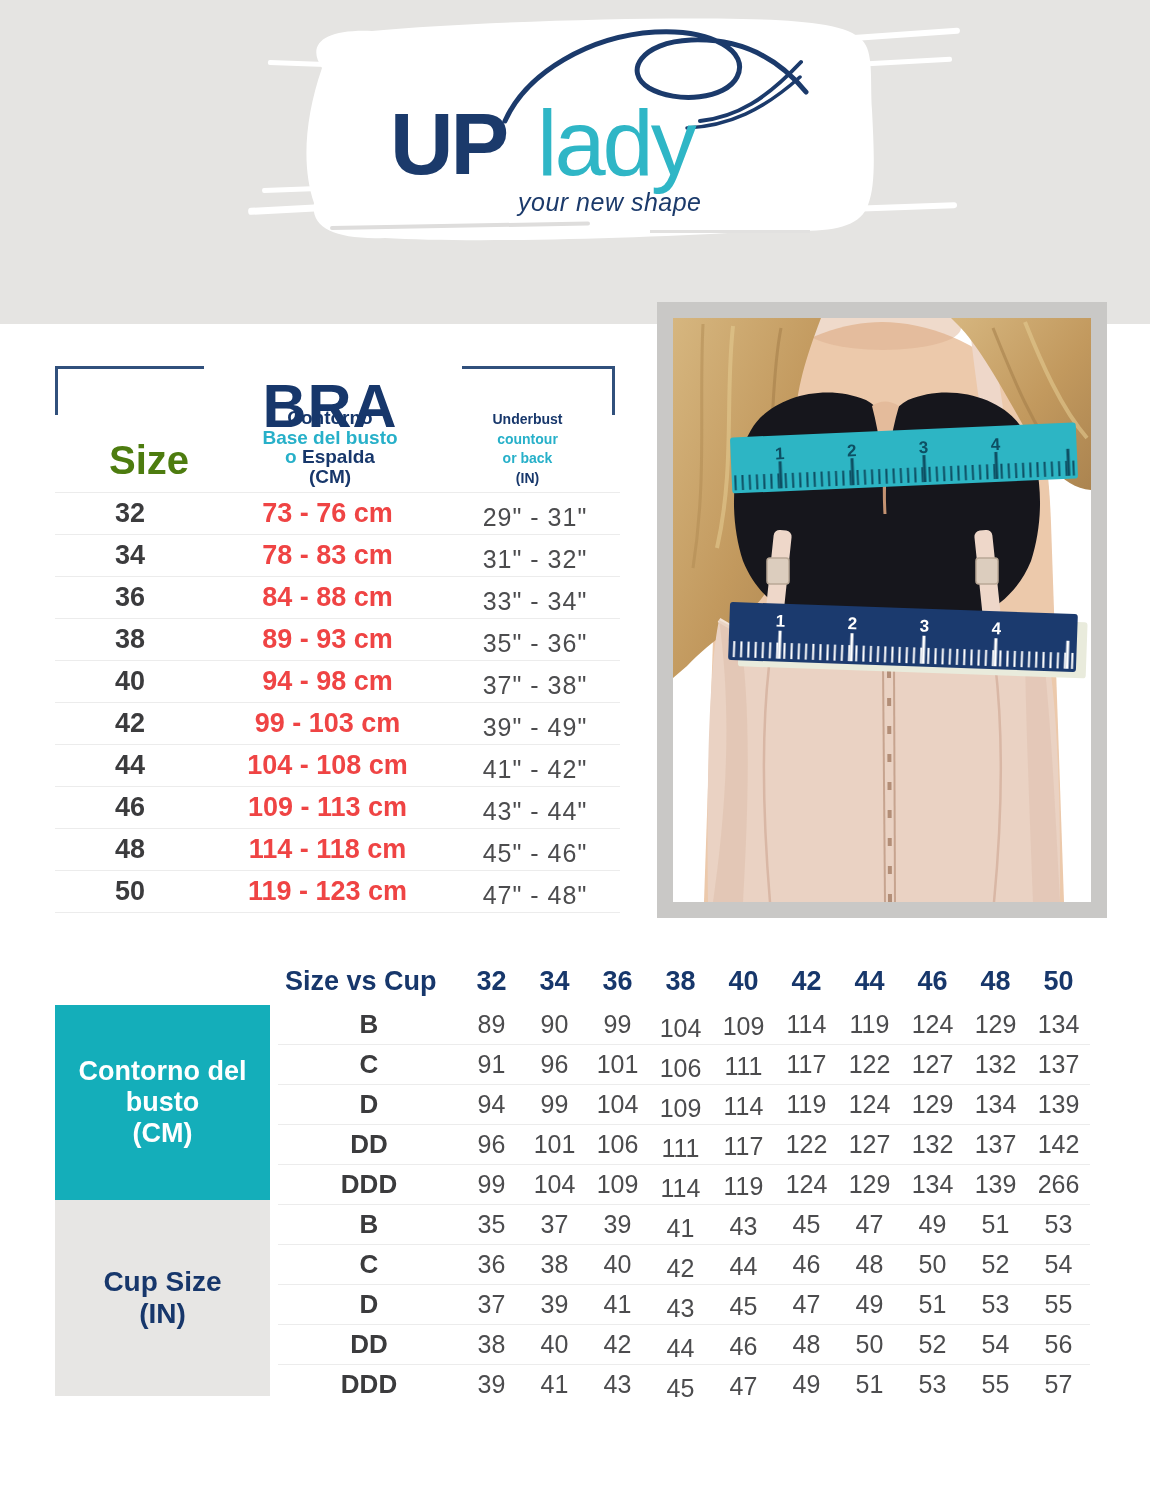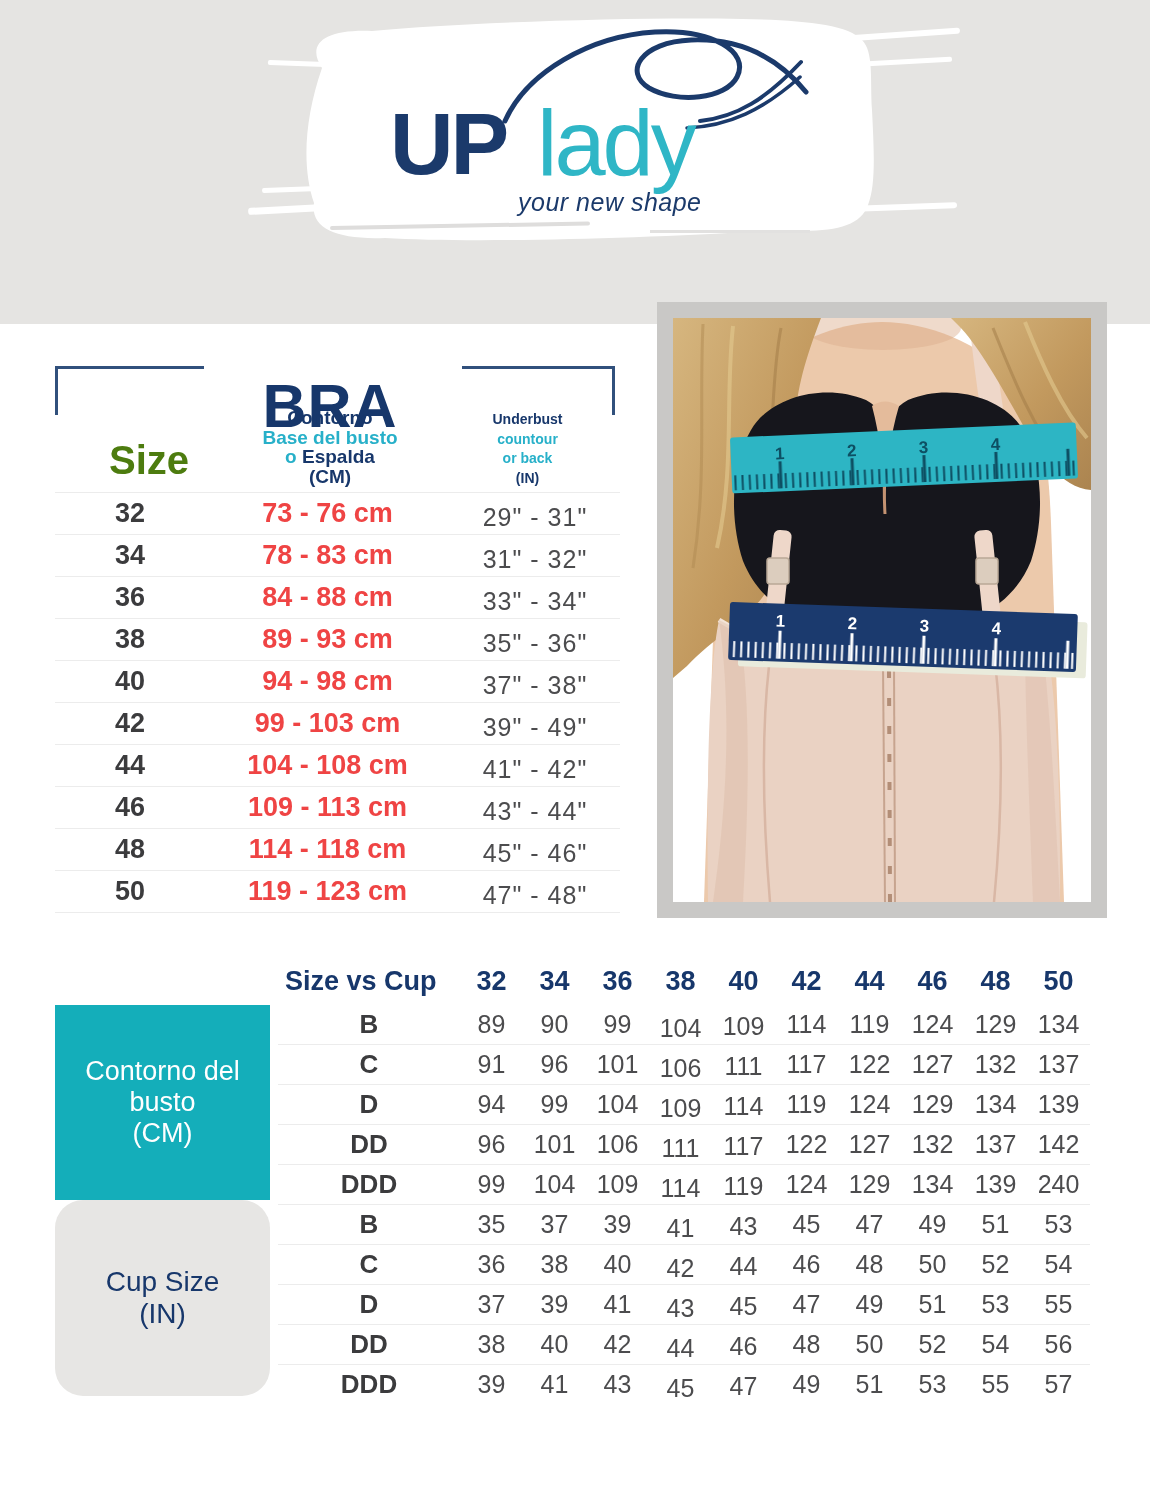--- a/index.html
+++ b/index.html
@@ -50,23 +50,23 @@
   .cup-rows { position:absolute; left:278px; top:1005px; width:812px; }
   .cup-row  { display:grid; grid-template-columns:182px repeat(10,63px); height:39px;
               align-items:center; border-bottom:1px solid #ececec; }
   .cup-row:last-child { border-bottom:none; }
   .cup-label{ text-align:center; font-size:26px; font-weight:700; color:#3b3b3d; }
   .cup-val  { text-align:center; font-size:25px; font-weight:400; color:#4c4c4e; box-sizing:border-box; }
   .cup-row > :nth-child(5) { padding-top:7px; }
   .cup-row > :nth-child(6) { padding-top:3px; }
 
   .label-box { position:absolute; left:55px; width:215px; display:flex; flex-direction:column;
-               justify-content:center; text-align:center; font-weight:400; }
+               justify-content:center; text-align:center; font-weight:700; }
   .box-cm { top:1005px; height:195px; background:#14aeba; color:#ffffff; font-size:27px; line-height:31px; }
-  .box-in { top:1200px; height:196px; background:#e7e6e4; color:#17376b; font-size:28px; line-height:32px;border-radius:28px; }
+  .box-in { top:1200px; height:196px; background:#e7e6e4; color:#17376b; font-size:28px; line-height:32px; }
 </style>
 </head>
 <body>
 
 <div class="page">
 
   <header class="banner">
     <svg class="banner-art" width="1150" height="250" viewBox="0 0 1150 250">
       <path fill="#ffffff" d="M 322,68 C 306,44 324,29 372,31 C 470,22 640,17 742,19 C 800,20 848,24 862,40
                C 874,52 870,80 872,110 C 874,150 876,185 868,205 C 860,228 830,233 780,230
@@ -345,21 +345,21 @@
           <div class="cup-label">DDD</div>
           <div class="cup-val">99</div>
           <div class="cup-val">104</div>
           <div class="cup-val">109</div>
           <div class="cup-val">114</div>
           <div class="cup-val">119</div>
           <div class="cup-val">124</div>
           <div class="cup-val">129</div>
           <div class="cup-val">134</div>
           <div class="cup-val">139</div>
-          <div class="cup-val">240</div>
+          <div class="cup-val">266</div>
         </div>
         <div class="cup-row">
           <div class="cup-label">B</div>
           <div class="cup-val">35</div>
           <div class="cup-val">37</div>
           <div class="cup-val">39</div>
           <div class="cup-val">41</div>
           <div class="cup-val">43</div>
           <div class="cup-val">45</div>
           <div class="cup-val">47</div>

